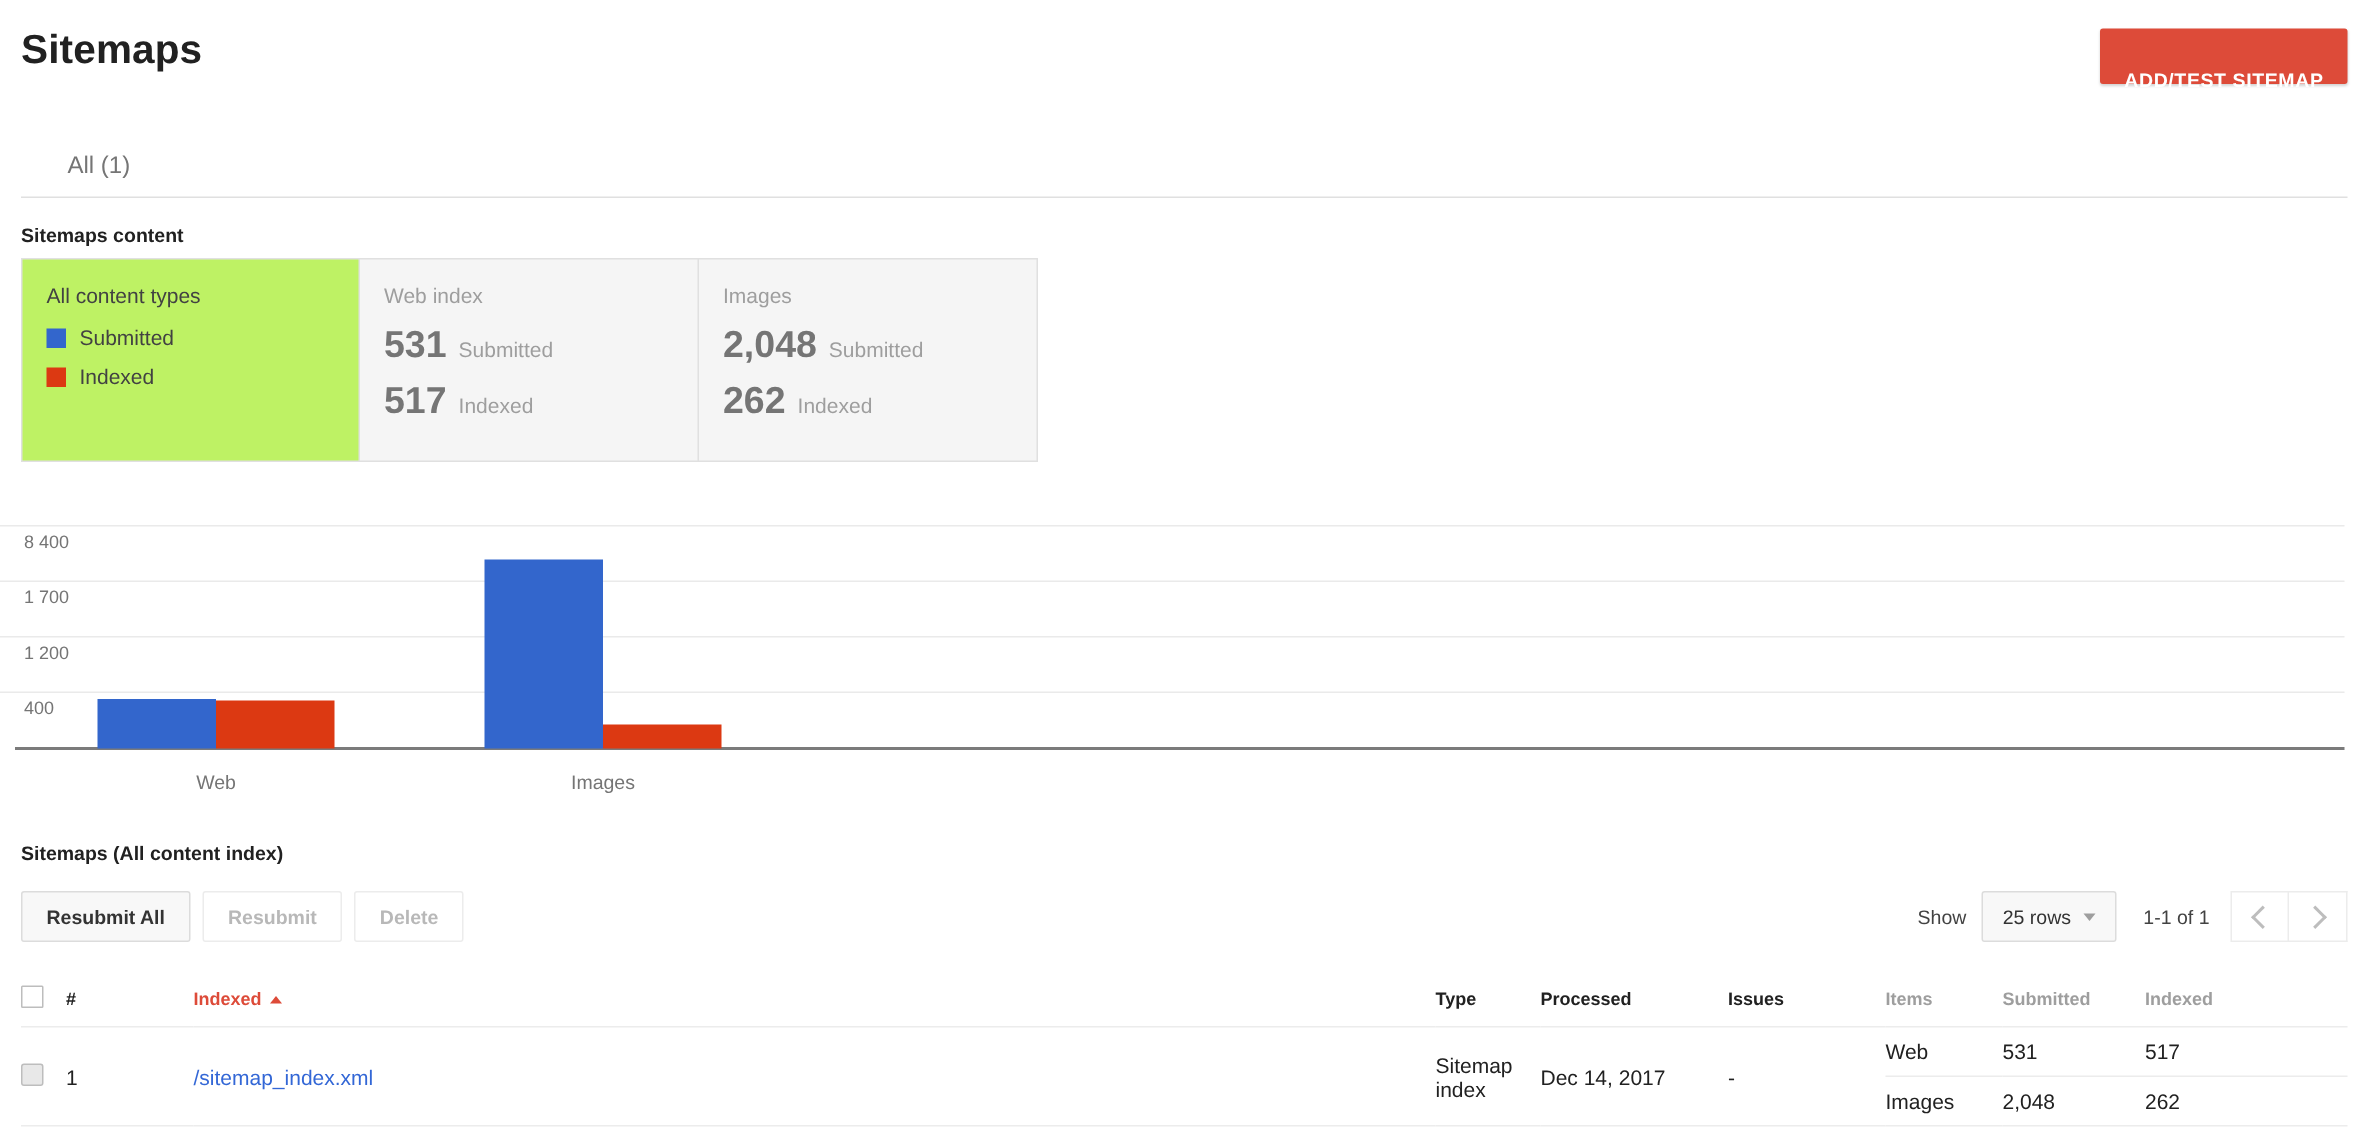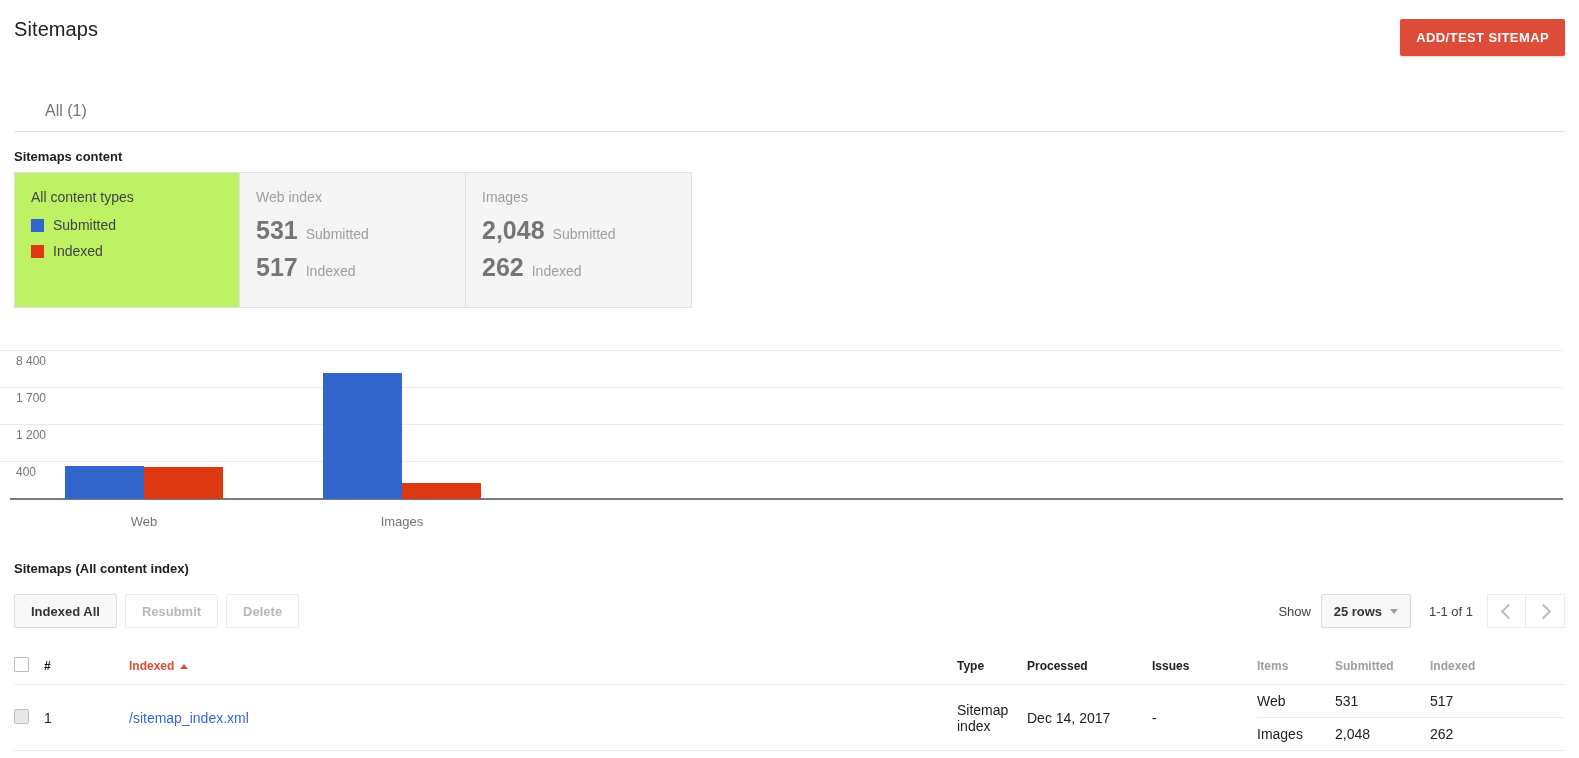--- a/index.html
+++ b/index.html
@@ -24,38 +24,38 @@
   
   .header {
     position: absolute;
     top: 0; left: 0; right: 0;
     height: 78px;
   }
   .page-title {
     position: absolute;
     left: 14px;
     top: 18px;
-    font-size: 20px;
-    font-weight: 400;
+    font-size: 27px;
+    font-weight: 700;
     color: #212121;
     letter-spacing: 0.1px;
   }
   .addtest-btn {
     position: absolute;
     right: 14px;
     top: 19px;
     background: #dd4b39;
     color: #ffffff;
     border: none;
     border-radius: 2px;
     font-family: "Liberation Sans", sans-serif;
     font-size: 13px;
     font-weight: bold;
     letter-spacing: 0.4px;
-    padding: 0 16px;
+    padding: 16px 16px;
     height: 37px;
     line-height: 37px;
     cursor: pointer;
     box-shadow: 0 1px 2px rgba(0,0,0,0.18);
     white-space: nowrap;
   }
 
   
   .tabs-wrap {
     position: absolute;
@@ -273,21 +273,21 @@
     min-width: 90px;
     border: 1px solid #dcdcdc;
     border-radius: 2px;
     background: #f8f8f8;
     display: flex;
     align-items: center;
     justify-content: center;
     gap: 8px;
     padding: 0 10px;
     font-size: 13px;
-    font-weight: bold;
+    font-weight: normal;
     color: #333333;
     cursor: pointer;
     box-sizing: border-box;
   }
   .caret {
     width: 0; height: 0;
     border-left: 4px solid transparent;
     border-right: 4px solid transparent;
     border-top: 5px solid #9e9e9e;
   }
@@ -468,21 +468,21 @@
       <div class="bar" style="left: 144px; width: 79px; height: 31.7859px; background: rgb(220, 57, 18);"></div>
       <div class="xlabel" style="left: 65px; width: 158px;">Web</div>
       <div class="bar" style="left: 323px; width: 79px; height: 125.914px; background: rgb(51, 102, 204);"></div>
       <div class="bar" style="left: 402px; width: 79px; height: 16.1081px; background: rgb(220, 57, 18);"></div>
       <div class="xlabel" style="left: 323px; width: 158px;">Images</div>
     </div>
 
   <div class="section-title" id="table-heading">Sitemaps (All content index)</div>
 
   <div class="toolbar">
-    <button class="tb-btn">Indexed All</button>
+    <button class="tb-btn">Resubmit All</button>
     <button class="tb-btn disabled">Resubmit</button>
     <button class="tb-btn disabled">Delete</button>
   </div>
 
   <div class="pager">
     <span class="pager-show">Show</span>
     <div class="rows-select">
       <span>25 rows</span>
       <span class="caret"></span>
     </div>

